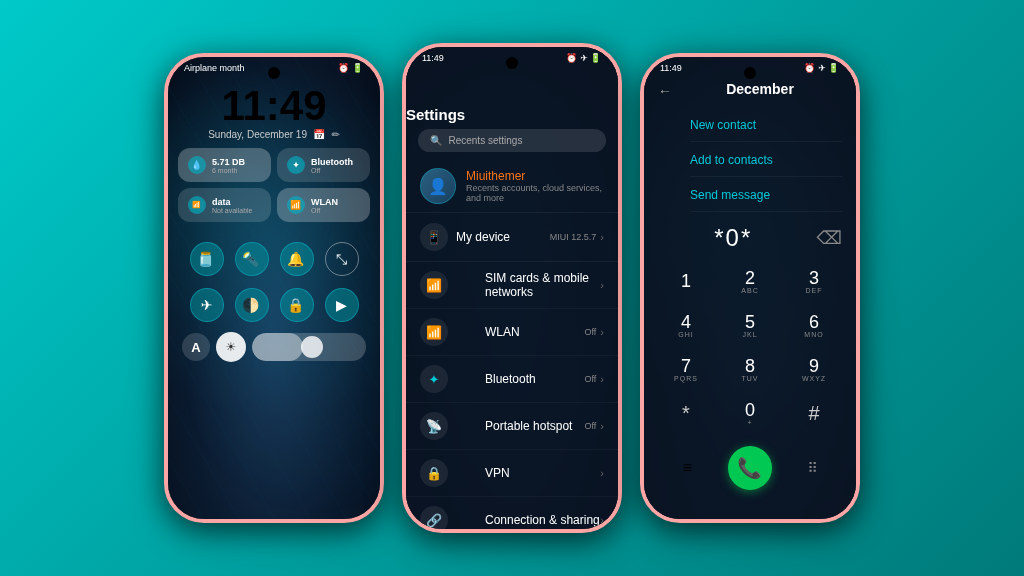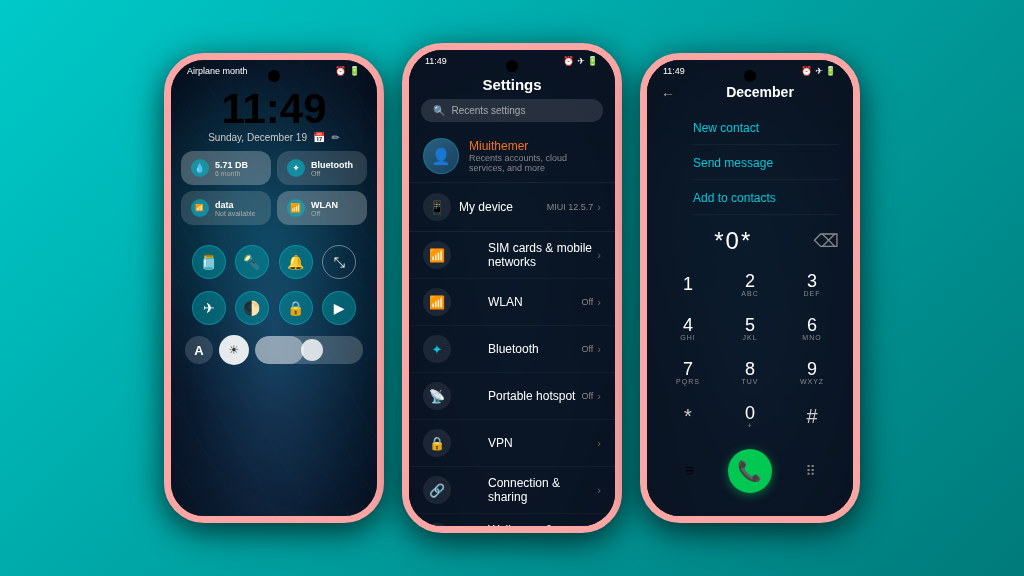--- a/index.html
+++ b/index.html
@@ -12,21 +12,21 @@
       justify-content: center;
       gap: 18px;
       font-family: 'Arial', sans-serif;
       overflow: hidden;
     }
 
     
     .phone {
       background: #111;
       border-radius: 40px;
-      border: 7px solid #fca5a5;
+      border: 4px solid #fca5a5;
       overflow: hidden;
       position: relative;
       box-shadow: 0 8px 32px rgba(0,0,0,0.7), inset 0 0 0 1px #444;
     }
     .phone-left { width: 220px; height: 470px; }
     .phone-center { width: 220px; height: 490px; }
     .phone-right { width: 220px; height: 470px; }
 
     
     .punch-hole {
@@ -204,25 +204,25 @@
 
     
     .settings-screen {
       background: rgba(10,20,35,0.92);
       position: absolute;
       inset: 0;
       z-index: 2;
       overflow-y: auto;
     }
     .settings-title {
-      text-align: center;
       font-size: 15px;
       font-weight: 600;
       color: #fff;
-      padding: 8px 16px 6px;
+      padding: 8px 0 6px;
+      margin-top: 33px;
     }
     .search-bar {
       margin: 0 12px 8px;
       background: rgba(255,255,255,0.12);
       border-radius: 20px;
       padding: 6px 12px;
       display: flex;
       align-items: center;
       gap: 6px;
     }
@@ -629,24 +629,24 @@
     <div class="dialer-header">
       <span class="back-btn">←</span>
       <span class="dialer-title">December</span>
     </div>
 
     <div class="recents-list">
       <div class="recent-item">
         <a>New contact</a>
       </div>
       <div class="recent-item">
+        <a>Add to contacts</a>
+      </div>
+      <div class="recent-item">
         <a>Send message</a>
-      </div>
-      <div class="recent-item">
-        <a>Add to contacts</a>
       </div>
     </div>
 
     <div class="dialer-display">
       <div class="dialer-number">*0*</div>
       <span class="backspace-btn">⌫</span>
     </div>
 
     <div class="keypad">
       <div class="keypad-row">

